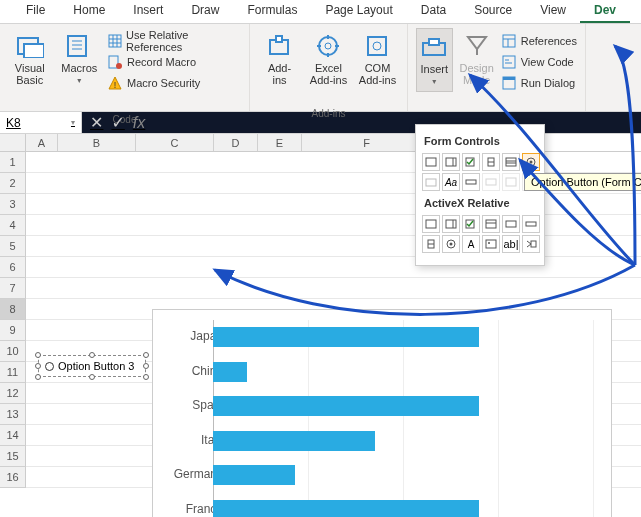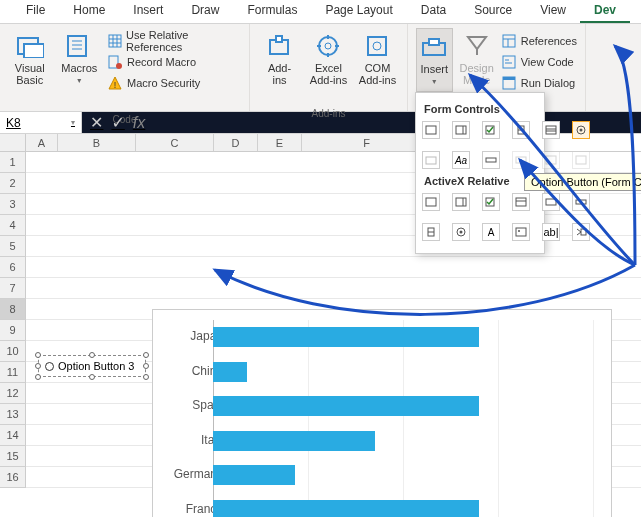--- a/index.html
+++ b/index.html
@@ -42,23 +42,23 @@
   .option-ctrl { position: absolute; left: 38px; top: 221px; width: 108px; height: 22px; border: 1px dashed #888; background: #fff; display: flex; align-items: center; padding-left: 6px; font-size: 11px; gap: 4px; }
   .handle { position: absolute; width: 6px; height: 6px; background: #fff; border: 1px solid #666; border-radius: 50%; }
   .radio-glyph { width: 9px; height: 9px; border: 1px solid #333; border-radius: 50%; }
   
   .chart-container { position: absolute; left: 152px; top: 175px; width: 460px; height: 330px; border: 1px solid #ccc; background: #fff; }
   .chart-axis-v { position: absolute; left: 60px; top: 10px; width: 1px; height: 276px; background: #bbb; }
   .chart-grid { position: absolute; top: 10px; width: 1px; height: 276px; background: #eee; }
   .chart-cat { position: absolute; right: 388px; font-size: 12px; color: #555; text-align: right; width: 60px; }
   .chart-bar { position: absolute; height: 20px; }
   
-  .dropdown { position: absolute; left: 415px; top: 92px; width: 130px; background: #fff; border: 1px solid #ccc; box-shadow: 2px 2px 8px rgba(0,0,0,0.2); padding: 6px; z-index: 50; }
+  .dropdown { position: absolute; left: 415px; top: 124px; width: 130px; background: #fff; border: 1px solid #ccc; box-shadow: 2px 2px 8px rgba(0,0,0,0.2); padding: 6px; z-index: 50; }
   .dd-title { font-weight: 600; font-size: 11px; color: #333; margin: 4px 0 6px 2px; }
-  .dd-grid { display: grid; grid-template-columns: repeat(6, 18px); gap: 12px; margin-bottom: 6px; }
+  .dd-grid { display: grid; grid-template-columns: repeat(6, 18px); gap: 2px; margin-bottom: 6px; }
   .dd-item { width: 18px; height: 18px; border: 1px solid #ccc; display: flex; align-items: center; justify-content: center; font-size: 10px; cursor: pointer; background: #fff; }
   .dd-item.hov { border: 1px solid #f5a623; background: #fff3e0; }
   .tooltip { position: absolute; left: 524px; top: 173px; background: #ffffe1; border: 1px solid #999; padding: 2px 6px; font-size: 11px; white-space: nowrap; z-index: 60; }
   
   .annot { position: absolute; z-index: 100; pointer-events: none; }
 </style>
 </head>
 <body>
 
 <div class="ribbon-tabs">

